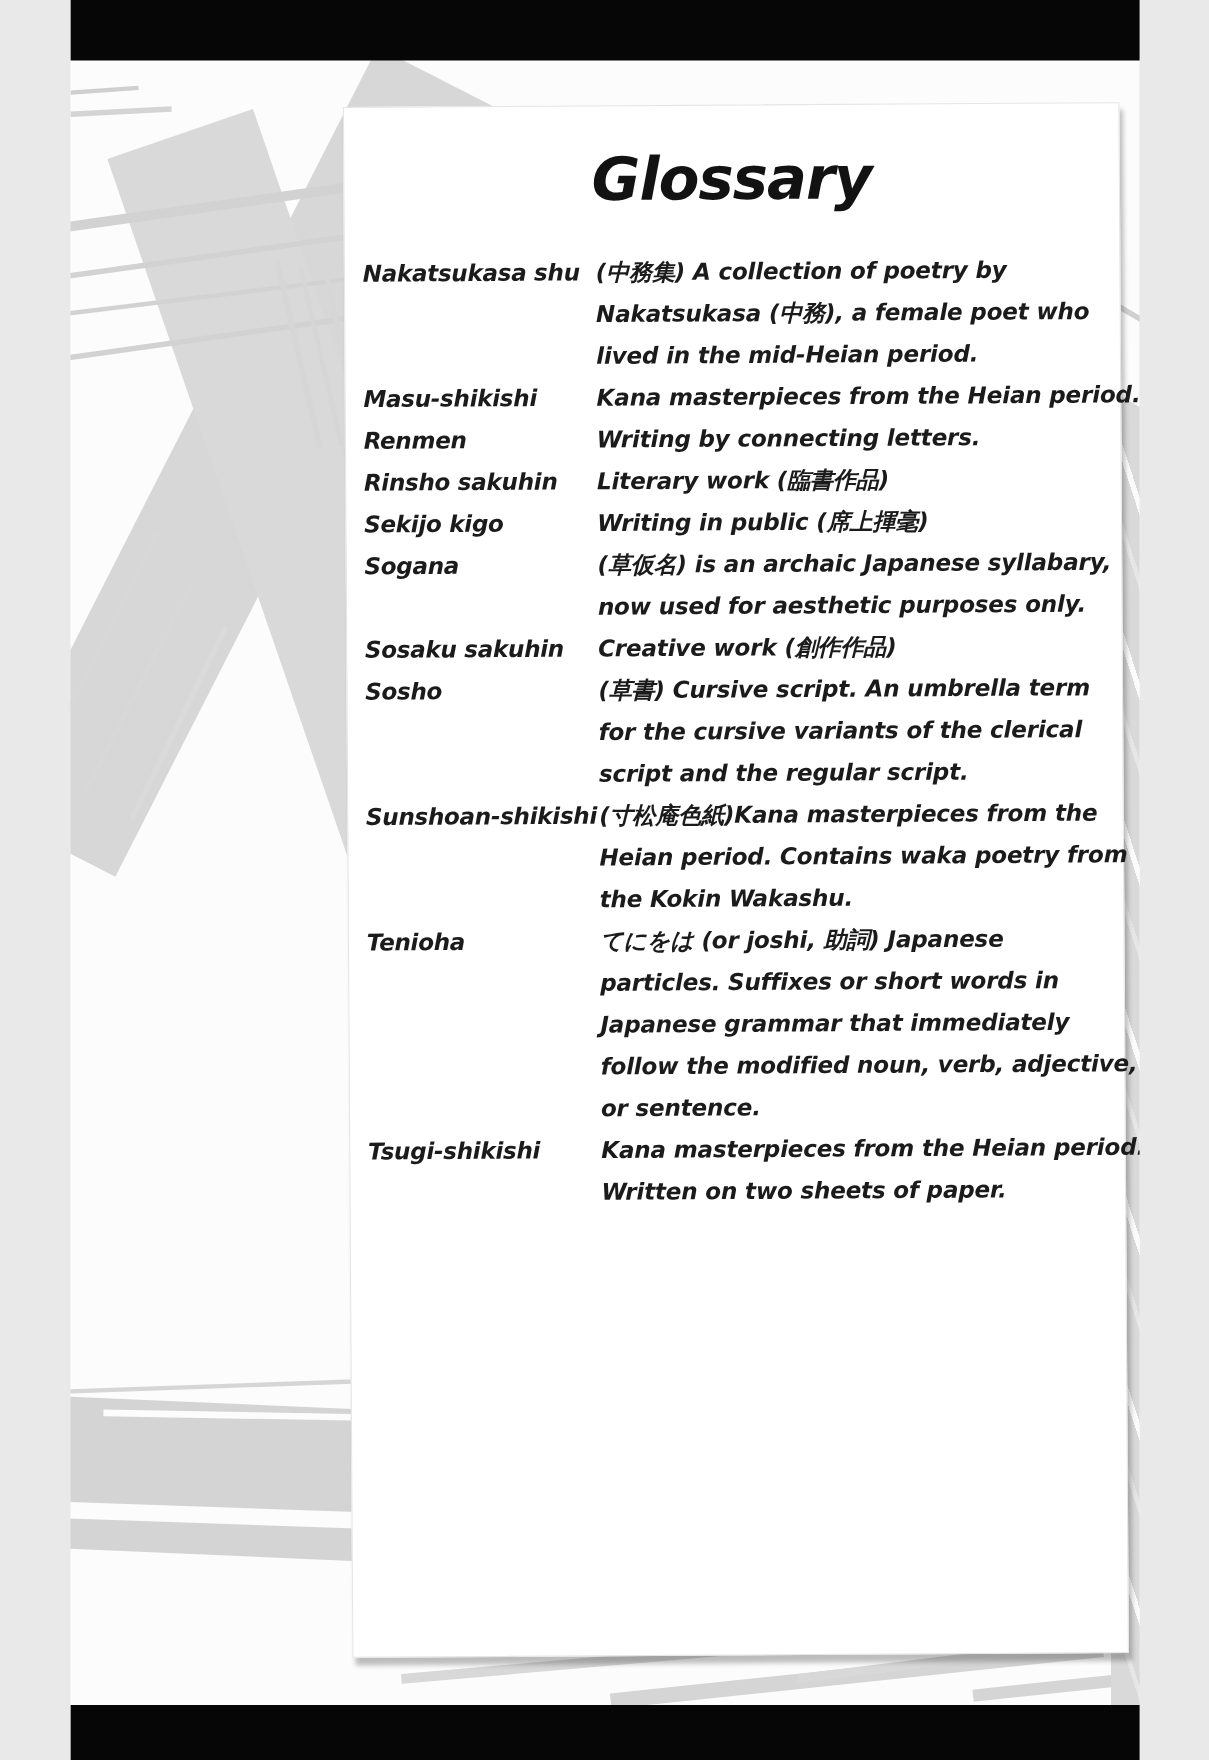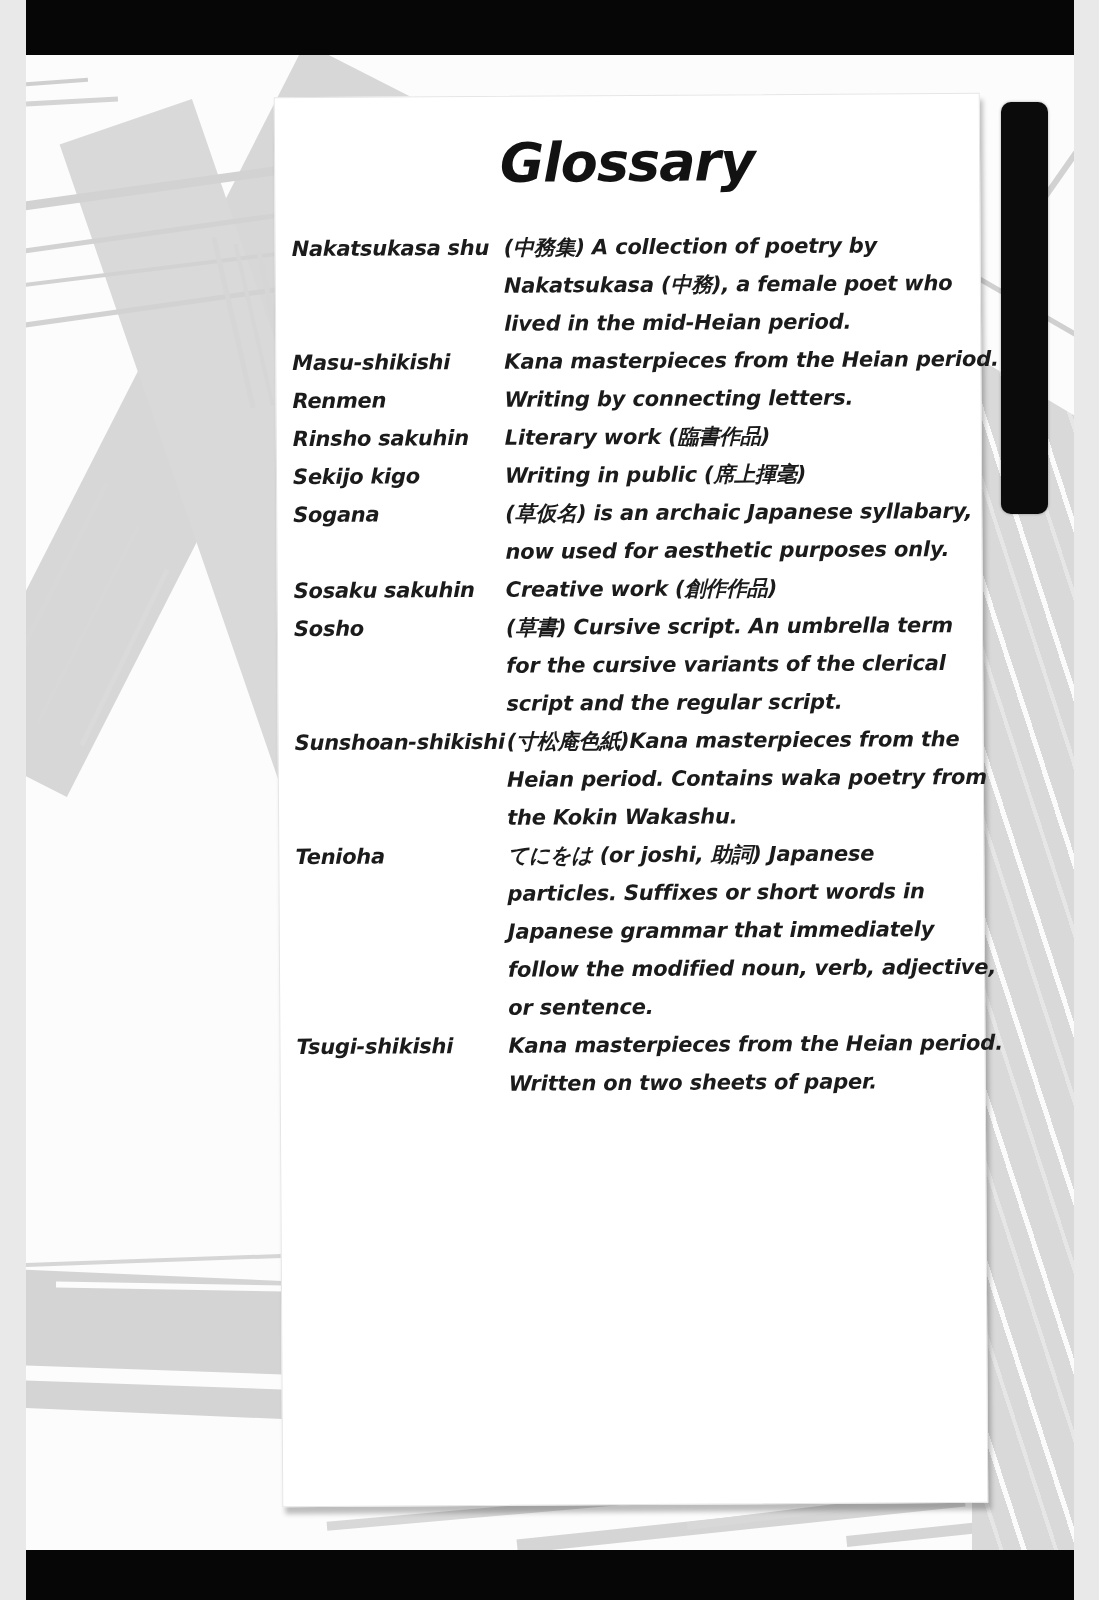--- a/index.html
+++ b/index.html
@@ -1,18 +1,18 @@
 <!DOCTYPE html>
 <html><head>
 <meta charset="utf-8">
 <style>
   html,body{margin:0;padding:0;background:#e9e9e9;}
   .page{
     position:relative;
-    width:1048px;height:1600px;
+    width:972px;height:1600px;
     margin:0 auto;
     background:#fcfcfc;
     overflow:hidden;
     font-family:"DejaVu Sans","Liberation Sans",sans-serif;
   }
   
   .top-bar{position:absolute;left:0;top:0;width:1099px;height:55px;background:#060606;z-index:40;}
   .bottom-bar{position:absolute;left:0;top:1550px;width:1099px;height:50px;background:#060606;z-index:40;}
 
   

